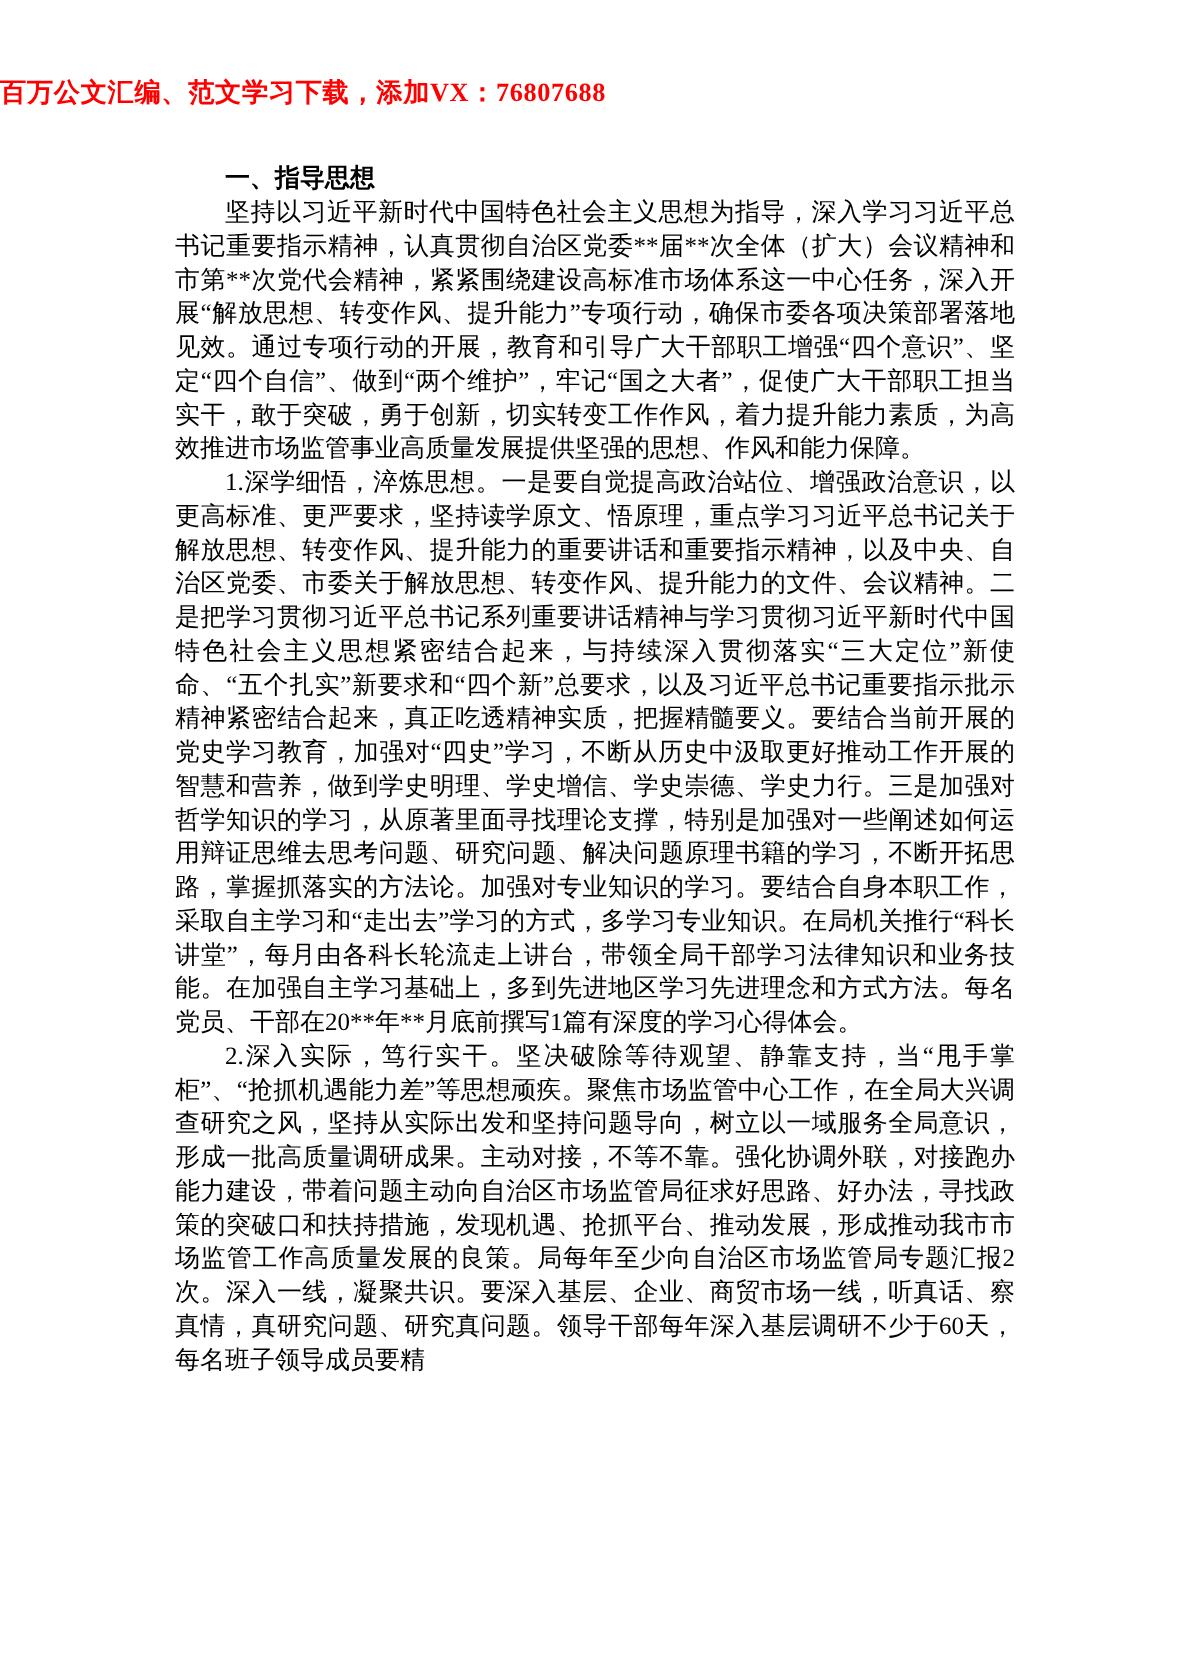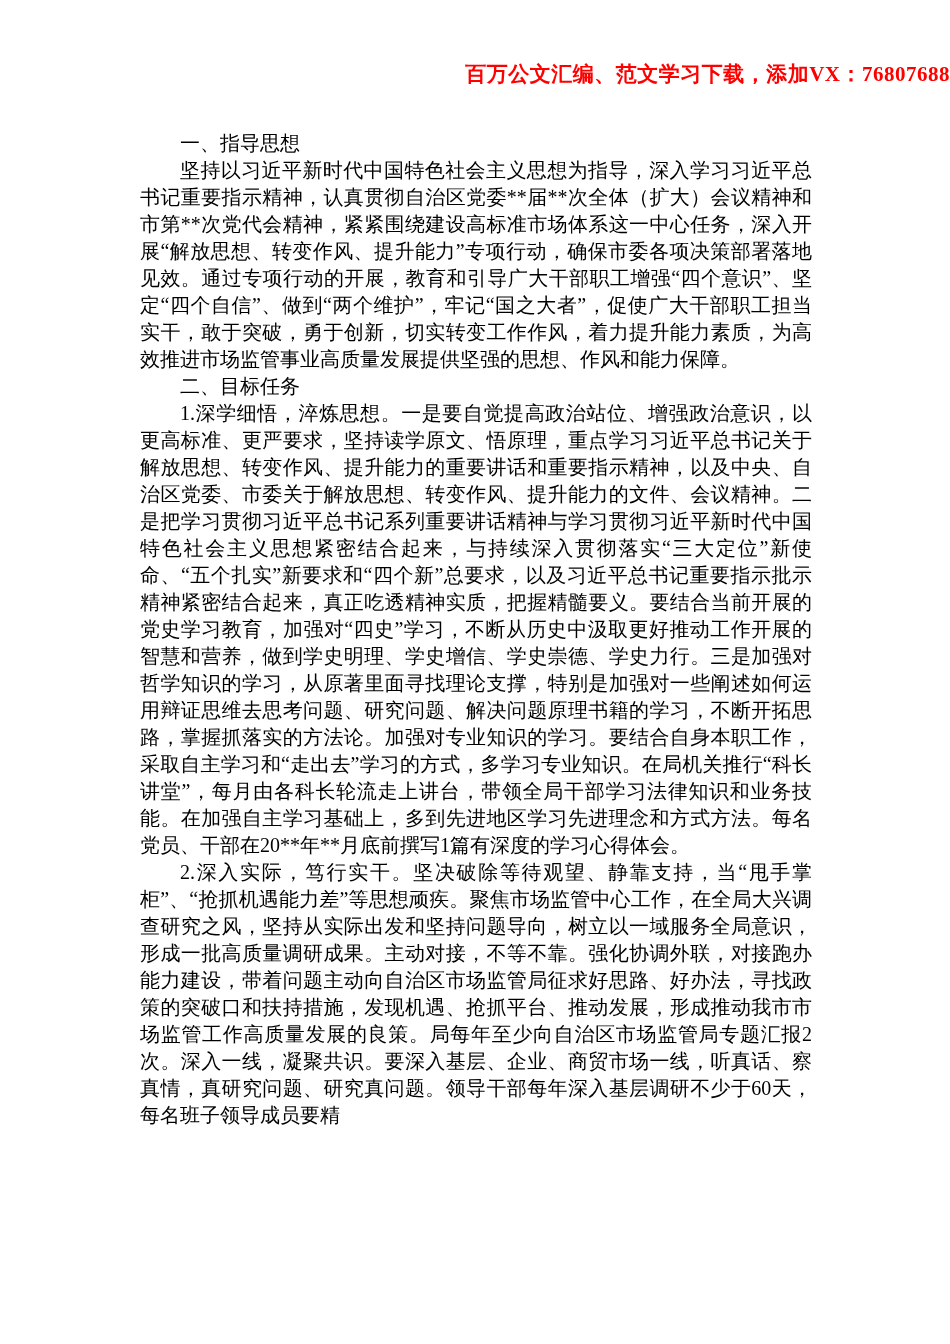--- a/index.html
+++ b/index.html
@@ -11,21 +11,21 @@
       position: relative;
       width: 950px;
       height: 1344px;
       background: #ffffff;
       overflow: hidden;
       font-family: "Liberation Serif", "DejaVu Serif", serif;
       box-sizing: border-box;
     }
     .notice {
       margin-top: 60px;
-      text-align: right;
+      text-align: left;
       color: #ff0000;
       font-weight: bold;
       font-size: 21px;
       line-height: 28px;
       letter-spacing: 0.5px;
     }
     .content {
       margin: 42px 138px 0 140px;
       color: #000000;
       font-size: 20px;
@@ -33,38 +33,37 @@
       text-align: justify;
       text-justify: inter-character;
     }
     .content p {
       margin: 0;
       padding: 0;
       text-indent: 2em;
       word-break: break-all;
     }
     .content p.heading {
-      font-weight: normal;
+      font-weight: bold;
     }
   </style>
 </head>
 <body>
 
 <div class="page">
 
   <div class="notice">百万公文汇编、范文学习下载，添加VX：76807688</div>
 
   <div class="content">
 
 
     <p class="heading">一、指导思想</p>
 
     <p class="body">坚持以习近平新时代中国特色社会主义思想为指导，深入学习习近平总书记重要指示精神，认真贯彻自治区党委**届**次全体（扩大）会议精神和市第**次党代会精神，紧紧围绕建设高标准市场体系这一中心任务，深入开展“解放思想、转变作风、提升能力”专项行动，确保市委各项决策部署落地见效。通过专项行动的开展，教育和引导广大干部职工增强“四个意识”、坚定“四个自信”、做到“两个维护”，牢记“国之大者”，促使广大干部职工担当实干，敢于突破，勇于创新，切实转变工作作风，着力提升能力素质，为高效推进市场监管事业高质量发展提供坚强的思想、作风和能力保障。</p>
 
-    <p class="heading">二、目标任务</p>
 
 
 
     <p class="body">1.深学细悟，淬炼思想。一是要自觉提高政治站位、增强政治意识，以更高标准、更严要求，坚持读学原文、悟原理，重点学习习近平总书记关于解放思想、转变作风、提升能力的重要讲话和重要指示精神，以及中央、自治区党委、市委关于解放思想、转变作风、提升能力的文件、会议精神。二是把学习贯彻习近平总书记系列重要讲话精神与学习贯彻习近平新时代中国特色社会主义思想紧密结合起来，与持续深入贯彻落实“三大定位”新使命、“五个扎实”新要求和“四个新”总要求，以及习近平总书记重要指示批示精神紧密结合起来，真正吃透精神实质，把握精髓要义。要结合当前开展的党史学习教育，加强对“四史”学习，不断从历史中汲取更好推动工作开展的智慧和营养，做到学史明理、学史增信、学史崇德、学史力行。三是加强对哲学知识的学习，从原著里面寻找理论支撑，特别是加强对一些阐述如何运用辩证思维去思考问题、研究问题、解决问题原理书籍的学习，不断开拓思路，掌握抓落实的方法论。加强对专业知识的学习。要结合自身本职工作，采取自主学习和“走出去”学习的方式，多学习专业知识。在局机关推行“科长讲堂”，每月由各科长轮流走上讲台，带领全局干部学习法律知识和业务技能。在加强自主学习基础上，多到先进地区学习先进理念和方式方法。每名党员、干部在20**年**月底前撰写1篇有深度的学习心得体会。</p>
 
     <p class="body">2.深入实际，笃行实干。坚决破除等待观望、静靠支持，当“甩手掌柜”、“抢抓机遇能力差”等思想顽疾。聚焦市场监管中心工作，在全局大兴调查研究之风，坚持从实际出发和坚持问题导向，树立以一域服务全局意识，形成一批高质量调研成果。主动对接，不等不靠。强化协调外联，对接跑办能力建设，带着问题主动向自治区市场监管局征求好思路、好办法，寻找政策的突破口和扶持措施，发现机遇、抢抓平台、推动发展，形成推动我市市场监管工作高质量发展的良策。局每年至少向自治区市场监管局专题汇报2次。深入一线，凝聚共识。要深入基层、企业、商贸市场一线，听真话、察真情，真研究问题、研究真问题。领导干部每年深入基层调研不少于60天，每名班子领导成员要精</p>
 
   </div>
 </div>
 

